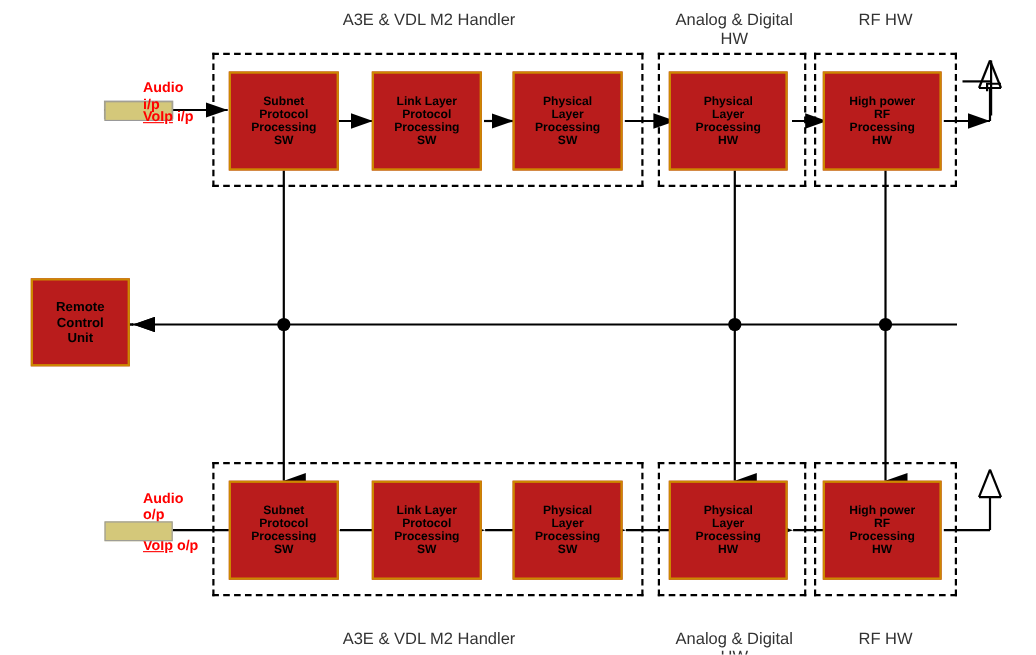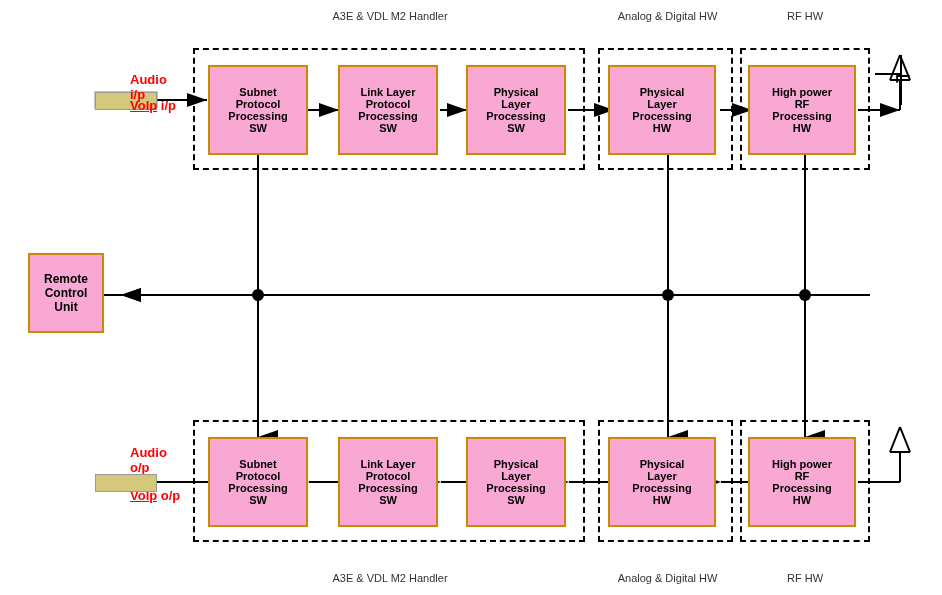--- a/index.html
+++ b/index.html
@@ -11,38 +11,38 @@
       overflow: hidden;
       position: relative;
     }
     .diagram {
       position: relative;
       width: 942px;
       height: 595px;
     }
     .block {
       position: absolute;
-      background: #f9a8d4;
+      background: #b91c1c;
       border: 2px solid #cc8800;
       display: flex;
       align-items: center;
       justify-content: center;
       text-align: center;
       font-size: 11px;
       font-weight: bold;
       color: #000;
       padding: 4px;
     }
     .dashed-box {
       position: absolute;
       border: 2px dashed #000;
     }
     .label {
       position: absolute;
-      font-size: 11px;
+      font-size: 15px;
       color: #333;
       text-align: center;
     }
     .red-label {
       position: absolute;
       font-size: 13px;
       color: red;
       font-weight: bold;
     }
     svg.arrows {
@@ -155,21 +155,21 @@
   <svg style="position:absolute;left:888px;top:50px;width:30px;height:60px;">
     <line x1="12" y1="60" x2="12" y2="30" stroke="#000" stroke-width="2"></line>
     <line x1="2" y1="30" x2="22" y2="30" stroke="#000" stroke-width="2"></line>
     <line x1="2" y1="30" x2="12" y2="5" stroke="#000" stroke-width="2"></line>
     <line x1="22" y1="30" x2="12" y2="5" stroke="#000" stroke-width="2"></line>
   </svg>
 
   <div class="red-label" style="left:130px; top:72px;">Audio<br>i/p</div>
   <div class="red-label" style="left:130px; top:98px;"><u>VoIp</u> i/p</div>
 
-  <div class="block" style="left:28px; top:253px; width:76px; height:80px; font-size:12px;">Remote<br>Control<br>Unit</div>
+  <div class="block" style="left:28px; top:253px; width:90px; height:80px; font-size:12px;">Remote<br>Control<br>Unit</div>
 
   <div class="label" style="left:220px; top:572px; width:340px;">
     A3E &amp; VDL M2 Handler
   </div>
   <div class="label" style="left:600px; top:572px; width:135px;">
     Analog &amp; Digital  HW
   </div>
   <div class="label" style="left:755px; top:572px; width:100px;">
     RF HW
   </div>

